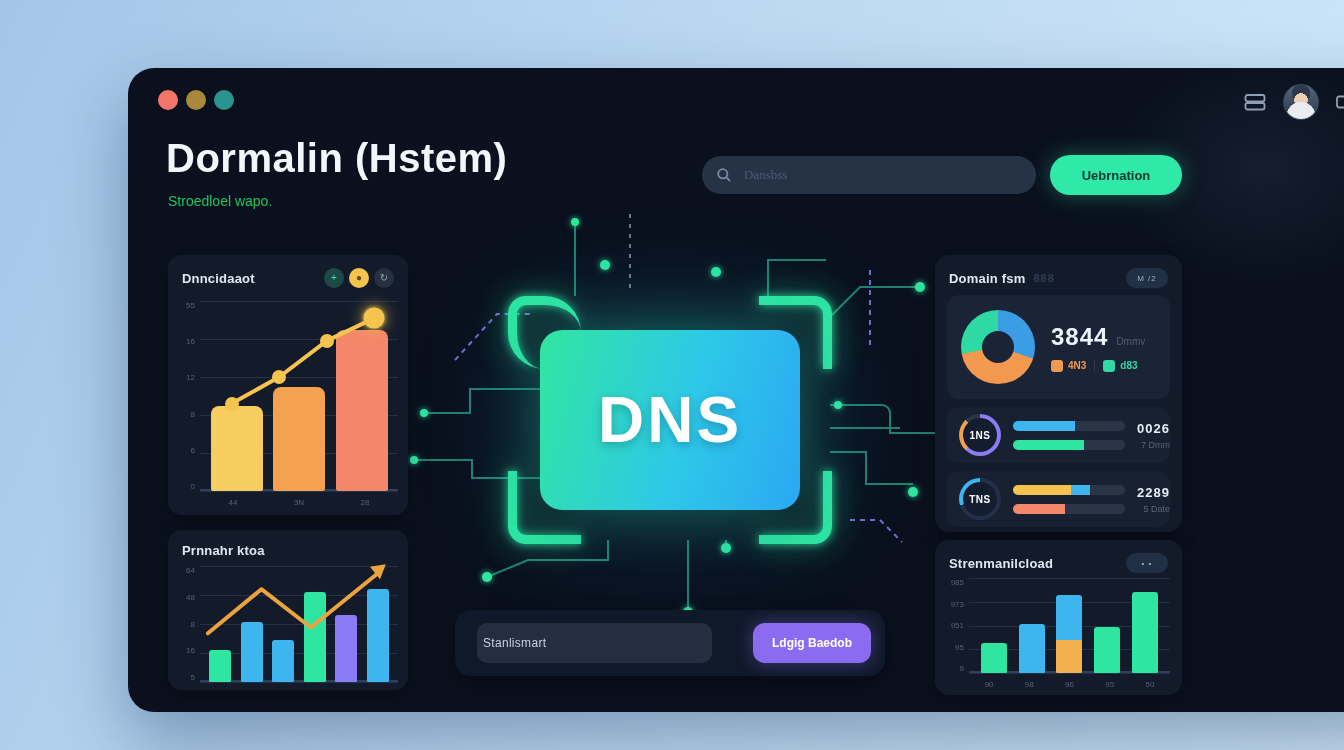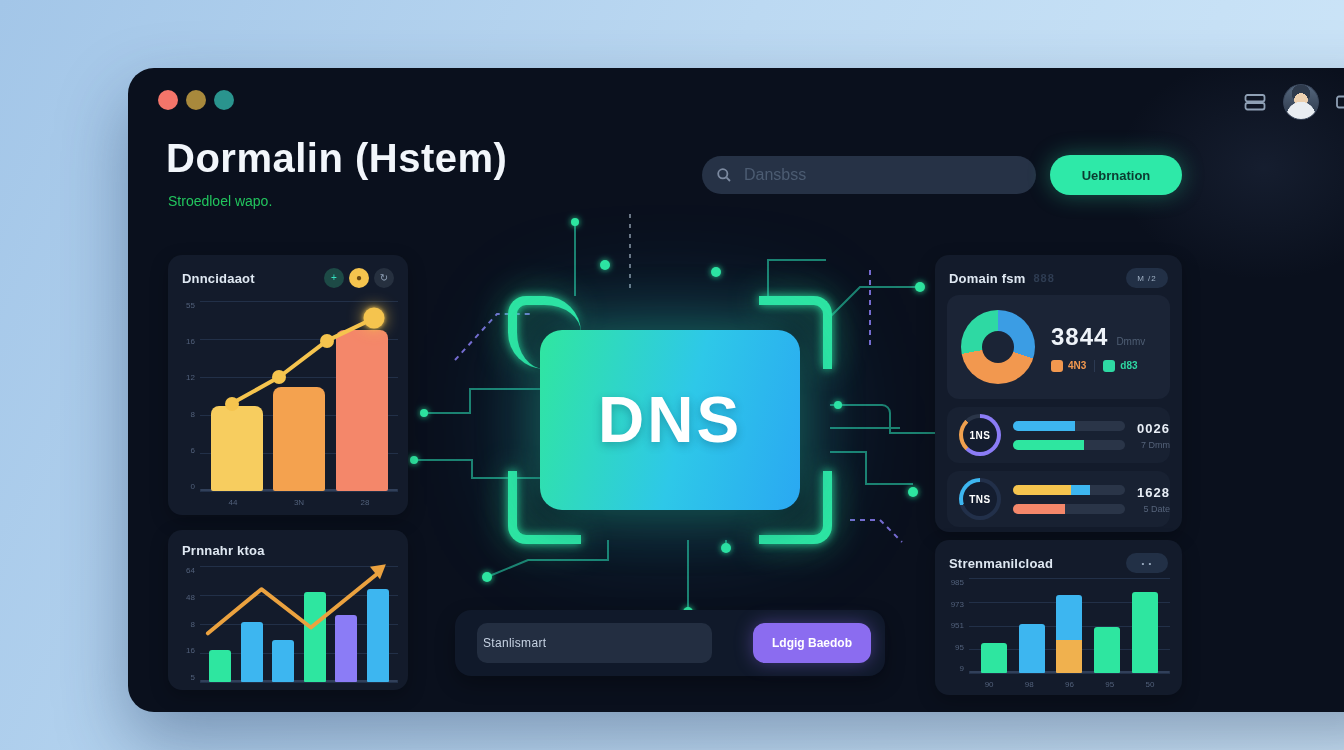--- a/index.html
+++ b/index.html
@@ -39,21 +39,21 @@
   
   .hgroup{position:absolute;left:38px;top:68px;z-index:4;}
   .hgroup h1{margin:0;font-size:40px;font-weight:700;color:#f2f6fb;letter-spacing:.5px;}
   .hgroup p{margin:12px 0 0 2px;font-size:14px;color:#22c55e;}
   .search{
     position:absolute;left:574px;top:88px;width:334px;height:38px;z-index:4;
     background:#263246;border-radius:19px;display:flex;align-items:center;padding:0 14px;gap:10px;box-sizing:border-box;
   }
   .search input{
     flex:1;background:transparent;border:none;outline:none;
-    color:#c9d6e6;font-size:16px;font-family:Liberation Sans, sans-serif;
+    color:#c9d6e6;font-size:13px;font-family:Liberation Serif, serif;
   }
   .search input::placeholder{color:#4c5c72;}
   .btn-primary{
     position:absolute;left:922px;top:87px;width:132px;height:40px;z-index:4;
     border:none;border-radius:20px;background:#2ee9a8;
     color:#0c3a30;font-weight:700;font-size:13px;cursor:pointer;
     box-shadow:0 0 22px rgba(46,233,168,.35);font-family:"Liberation Sans",sans-serif;
   }
   
   .card{position:absolute;background:#131b2b;border-radius:14px;z-index:2;box-shadow:0 6px 18px rgba(0,0,0,.25);}
@@ -407,21 +407,21 @@
           <div class="row-bars">
             <div class="track">
               <div class="fillseg" style="width: 52%; background: rgb(245, 196, 78);"></div>
               <div class="fillseg" style="width: 17%; background: rgb(61, 182, 240);"></div>
             </div>
             <div class="track">
               <div class="fillseg" style="width: 46%; background: rgb(244, 135, 106);"></div>
             </div>
           </div>
           <div class="row-stats">
-            <div class="v">1628</div>
+            <div class="v">2289</div>
             <div class="s">5 Date</div>
           </div>
         </div>
       </div>
   </div>
 
   <div class="card" id="card-right-b">
     <div class="card-head">
       <span class="card-title">Strenmanilcload</span>
       <button class="pill">• •</button>

